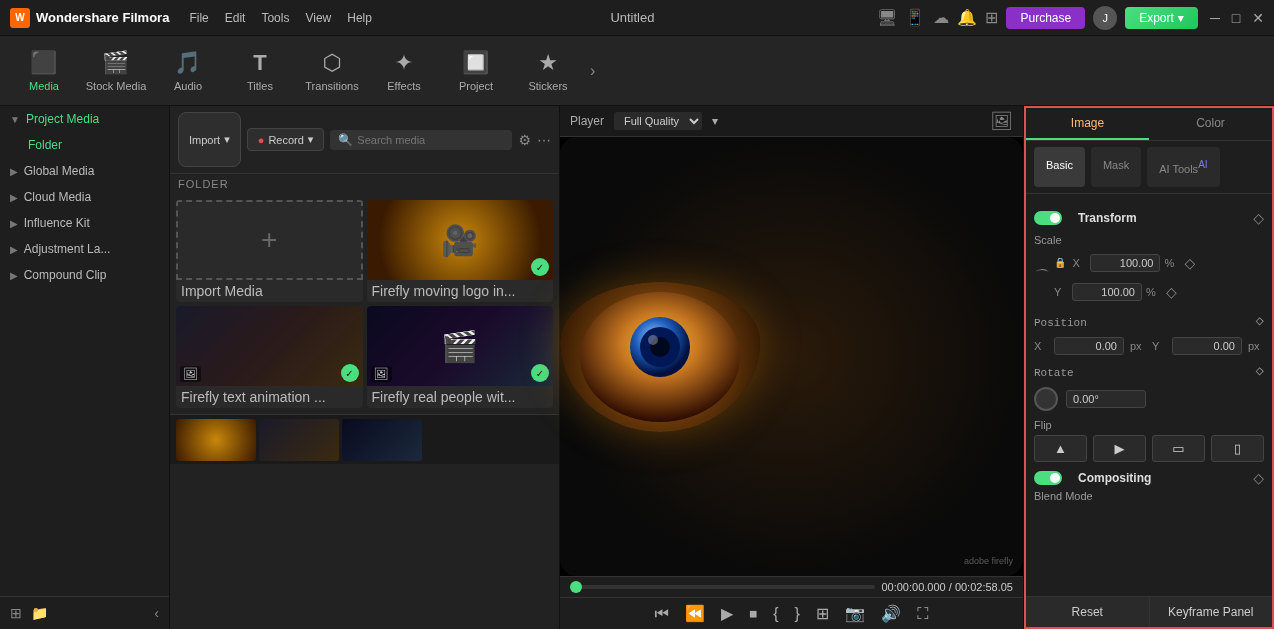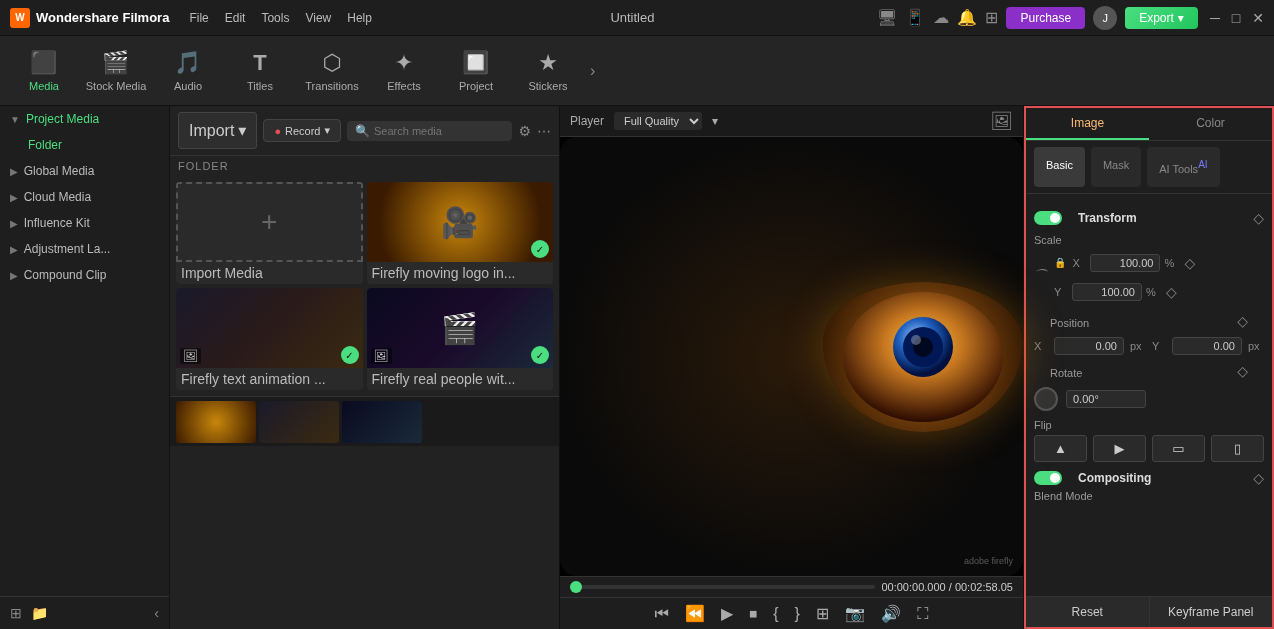--- a/index.html
+++ b/index.html
@@ -32,41 +32,41 @@
     #left-panel { width: 170px; background: #1e1e1e; border-right: 1px solid #111; display: flex; flex-direction: column; }
     .tree-item { display: flex; align-items: center; padding: 6px 10px; cursor: pointer; color: #bbb; font-size: 12px; gap: 6px; }
     .tree-item.active { color: #4ade80; }
     .tree-arrow { font-size: 10px; color: #777; }
     #left-bottom-icons { display: flex; align-items: center; padding: 8px 10px; gap: 10px; border-top: 1px solid #333; margin-top: auto; }
     .lb-icon { color: #888; font-size: 14px; cursor: pointer; }
 
     
     #media-panel { width: 390px; background: #222; border-right: 1px solid #111; display: flex; flex-direction: column; }
     #media-toolbar { display: flex; align-items: center; padding: 6px 8px; gap: 6px; border-bottom: 1px solid #333; }
-    .import-btn { background: #2e2e2e; border: 1px solid #444; color: #ccc; padding: 8px 10px; border-radius: 3px; font-size: 16px; cursor: pointer; display: flex; align-items: center; gap: 4px; }
+    .import-btn { background: #2e2e2e; border: 1px solid #444; color: #ccc; padding: 20px 10px; border-radius: 8px; font-size: 11px; cursor: pointer; display: flex; align-items: center; gap: 4px; }
     .record-btn { background: #2e2e2e; border: 1px solid #444; color: #ccc; padding: 4px 10px; border-radius: 4px; font-size: 11px; cursor: pointer; display: flex; align-items: center; gap: 4px; }
     .search-box { display: flex; align-items: center; flex: 1; background: #333; border-radius: 4px; padding: 3px 8px; gap: 4px; }
     .search-box input { background: none; border: none; color: #ccc; font-size: 11px; width: 100%; outline: none; }
     #folder-label { color: #888; font-size: 11px; padding: 4px 8px; text-transform: uppercase; letter-spacing: 1px; }
     #media-grid { display: grid; grid-template-columns: 1fr 1fr; gap: 4px; padding: 6px; overflow-y: auto; }
     .media-item { background: #2a2a2a; border-radius: 4px; overflow: hidden; cursor: pointer; }
     .media-thumb { width: 100%; height: 80px; background: #333; position: relative; display: flex; align-items: center; justify-content: center; }
     .media-thumb-add { background: #2a2a2a; border: 2px dashed #555; color: #666; font-size: 28px; }
     .media-check { position: absolute; bottom: 4px; right: 4px; background: #4ade80; border-radius: 50%; width: 18px; height: 18px; display: flex; align-items: center; justify-content: center; color: #111; font-size: 10px; }
     .media-label { color: #bbb; font-size: 14px; padding: 3px 5px; white-space: nowrap; overflow: hidden; text-overflow: ellipsis; }
     #media-filmstrip { height: 50px; background: #1a1a1a; display: flex; align-items: center; padding: 0 6px; overflow: hidden; border-top: 1px solid #333; }
     .filmstrip-item { width: 80px; height: 42px; background: #333; border-radius: 3px; margin-right: 3px; flex-shrink: 0; overflow: hidden; display: flex; align-items: center; justify-content: center; color: #888; font-size: 9px; }
 
     
     #preview-panel { flex: 1; background: #1a1a1a; display: flex; flex-direction: column; border-right: 1px solid #111; }
     #preview-toolbar { display: flex; align-items: center; padding: 4px 10px; gap: 10px; border-bottom: 1px solid #333; }
     #preview-toolbar span { color: #aaa; font-size: 12px; }
     .quality-select { background: #2a2a2a; border: none; color: #ccc; font-size: 11px; padding: 2px 6px; border-radius: 3px; }
     #preview-screen { flex: 1; background: #000; display: flex; align-items: center; justify-content: center; position: relative; }
-    #preview-bg { width: 100%; height: 100%; background: radial-gradient(ellipse at center, #2a1a0a 0%, #0a0a0a 70%); display: flex; align-items: center; justify-content: flex-end; border-radius: 17px; }
+    #preview-bg { width: 100%; height: 100%; background: radial-gradient(ellipse at center, #2a1a0a 0%, #0a0a0a 70%); display: flex; align-items: center; justify-content: flex-start; border-radius: 17px; }
     #preview-logo { width: 200px; height: 150px; background: radial-gradient(circle, #c8860a 0%, #6b3a0a 50%, #1a0a00 100%); border-radius: 50% 50% 50% 50% / 40% 40% 60% 60%; display: flex; align-items: center; justify-content: center; color: rgba(255,255,255,0.1); font-size: 80px; box-shadow: 0 0 40px rgba(200,120,0,0.4); }
     #preview-watermark { position: absolute; bottom: 10px; right: 10px; color: rgba(255,255,255,0.3); font-size: 9px; }
     #preview-controls { display: flex; align-items: center; padding: 4px 10px; gap: 6px; background: #1e1e1e; border-top: 1px solid #333; }
     #timeline-bar { flex: 1; height: 4px; background: #333; border-radius: 2px; position: relative; }
     #timeline-progress { width: 0%; height: 100%; background: #4ade80; border-radius: 2px; }
     #timeline-thumb { width: 12px; height: 12px; background: #4ade80; border-radius: 50%; position: absolute; left: 0; top: -4px; }
     .ctrl-btn { background: none; border: none; color: #aaa; font-size: 16px; cursor: pointer; padding: 2px 4px; }
     #preview-icon-btn { background: none; border: none; color: #888; font-size: 18px; cursor: pointer; }
 
     
@@ -83,21 +83,21 @@
     .section-toggle { display: flex; align-items: center; gap: 16px; }
     .toggle-sw { width: 28px; height: 14px; background: #4ade80; border-radius: 7px; position: relative; cursor: pointer; }
     .toggle-sw::after { content: ''; position: absolute; width: 10px; height: 10px; background: #fff; border-radius: 50%; top: 2px; left: 16px; }
     .section-title { color: #ddd; font-size: 12px; font-weight: 600; }
     .diamond-btn { color: #888; font-size: 14px; cursor: pointer; }
     .prop-row { display: flex; align-items: center; margin: 4px 0; gap: 4px; }
     .prop-label { color: #888; font-size: 11px; width: 14px; }
     .prop-input { background: #2a2a2a; border: 1px solid #444; color: #ccc; font-size: 11px; padding: 2px 6px; border-radius: 3px; width: 70px; text-align: right; }
     .prop-unit { color: #888; font-size: 11px; width: 16px; }
     .prop-section-label { color: #999; font-size: 11px; margin: 8px 0 4px 0; }
-    .prop-full-row { display: flex; align-items: center; justify-content: space-between; margin: 4px 16px; }
+    .prop-full-row { display: flex; align-items: center; justify-content: space-between; margin: 4px 0; font-family: Liberation Mono, monospace; }
     .rotate-row { display: flex; align-items: center; gap: 8px; margin: 4px 0; }
     .rotate-dial { width: 24px; height: 24px; background: #333; border-radius: 50%; border: 2px solid #555; display: flex; align-items: center; justify-content: center; }
     .rotate-input { background: #2a2a2a; border: 1px solid #444; color: #ccc; font-size: 11px; padding: 2px 6px; border-radius: 3px; width: 80px; }
     .flip-row { display: flex; gap: 6px; margin: 4px 0; }
     .flip-btn { background: #2a2a2a; border: 1px solid #444; color: #ccc; padding: 5px 10px; border-radius: 3px; cursor: pointer; font-size: 13px; flex: 1; text-align: center; }
     .compositing-row { display: flex; align-items: center; justify-content: space-between; margin: 8px 0 4px 0; }
     .blend-label { color: #999; font-size: 11px; margin: 4px 0; }
     #right-footer { display: flex; gap: 0; border-top: 1px solid #333; }
     .footer-btn { flex: 1; background: #2a2a2a; border: none; color: #ccc; padding: 8px; font-size: 12px; cursor: pointer; text-align: center; }
     .footer-btn:first-child { border-right: 1px solid #333; }

